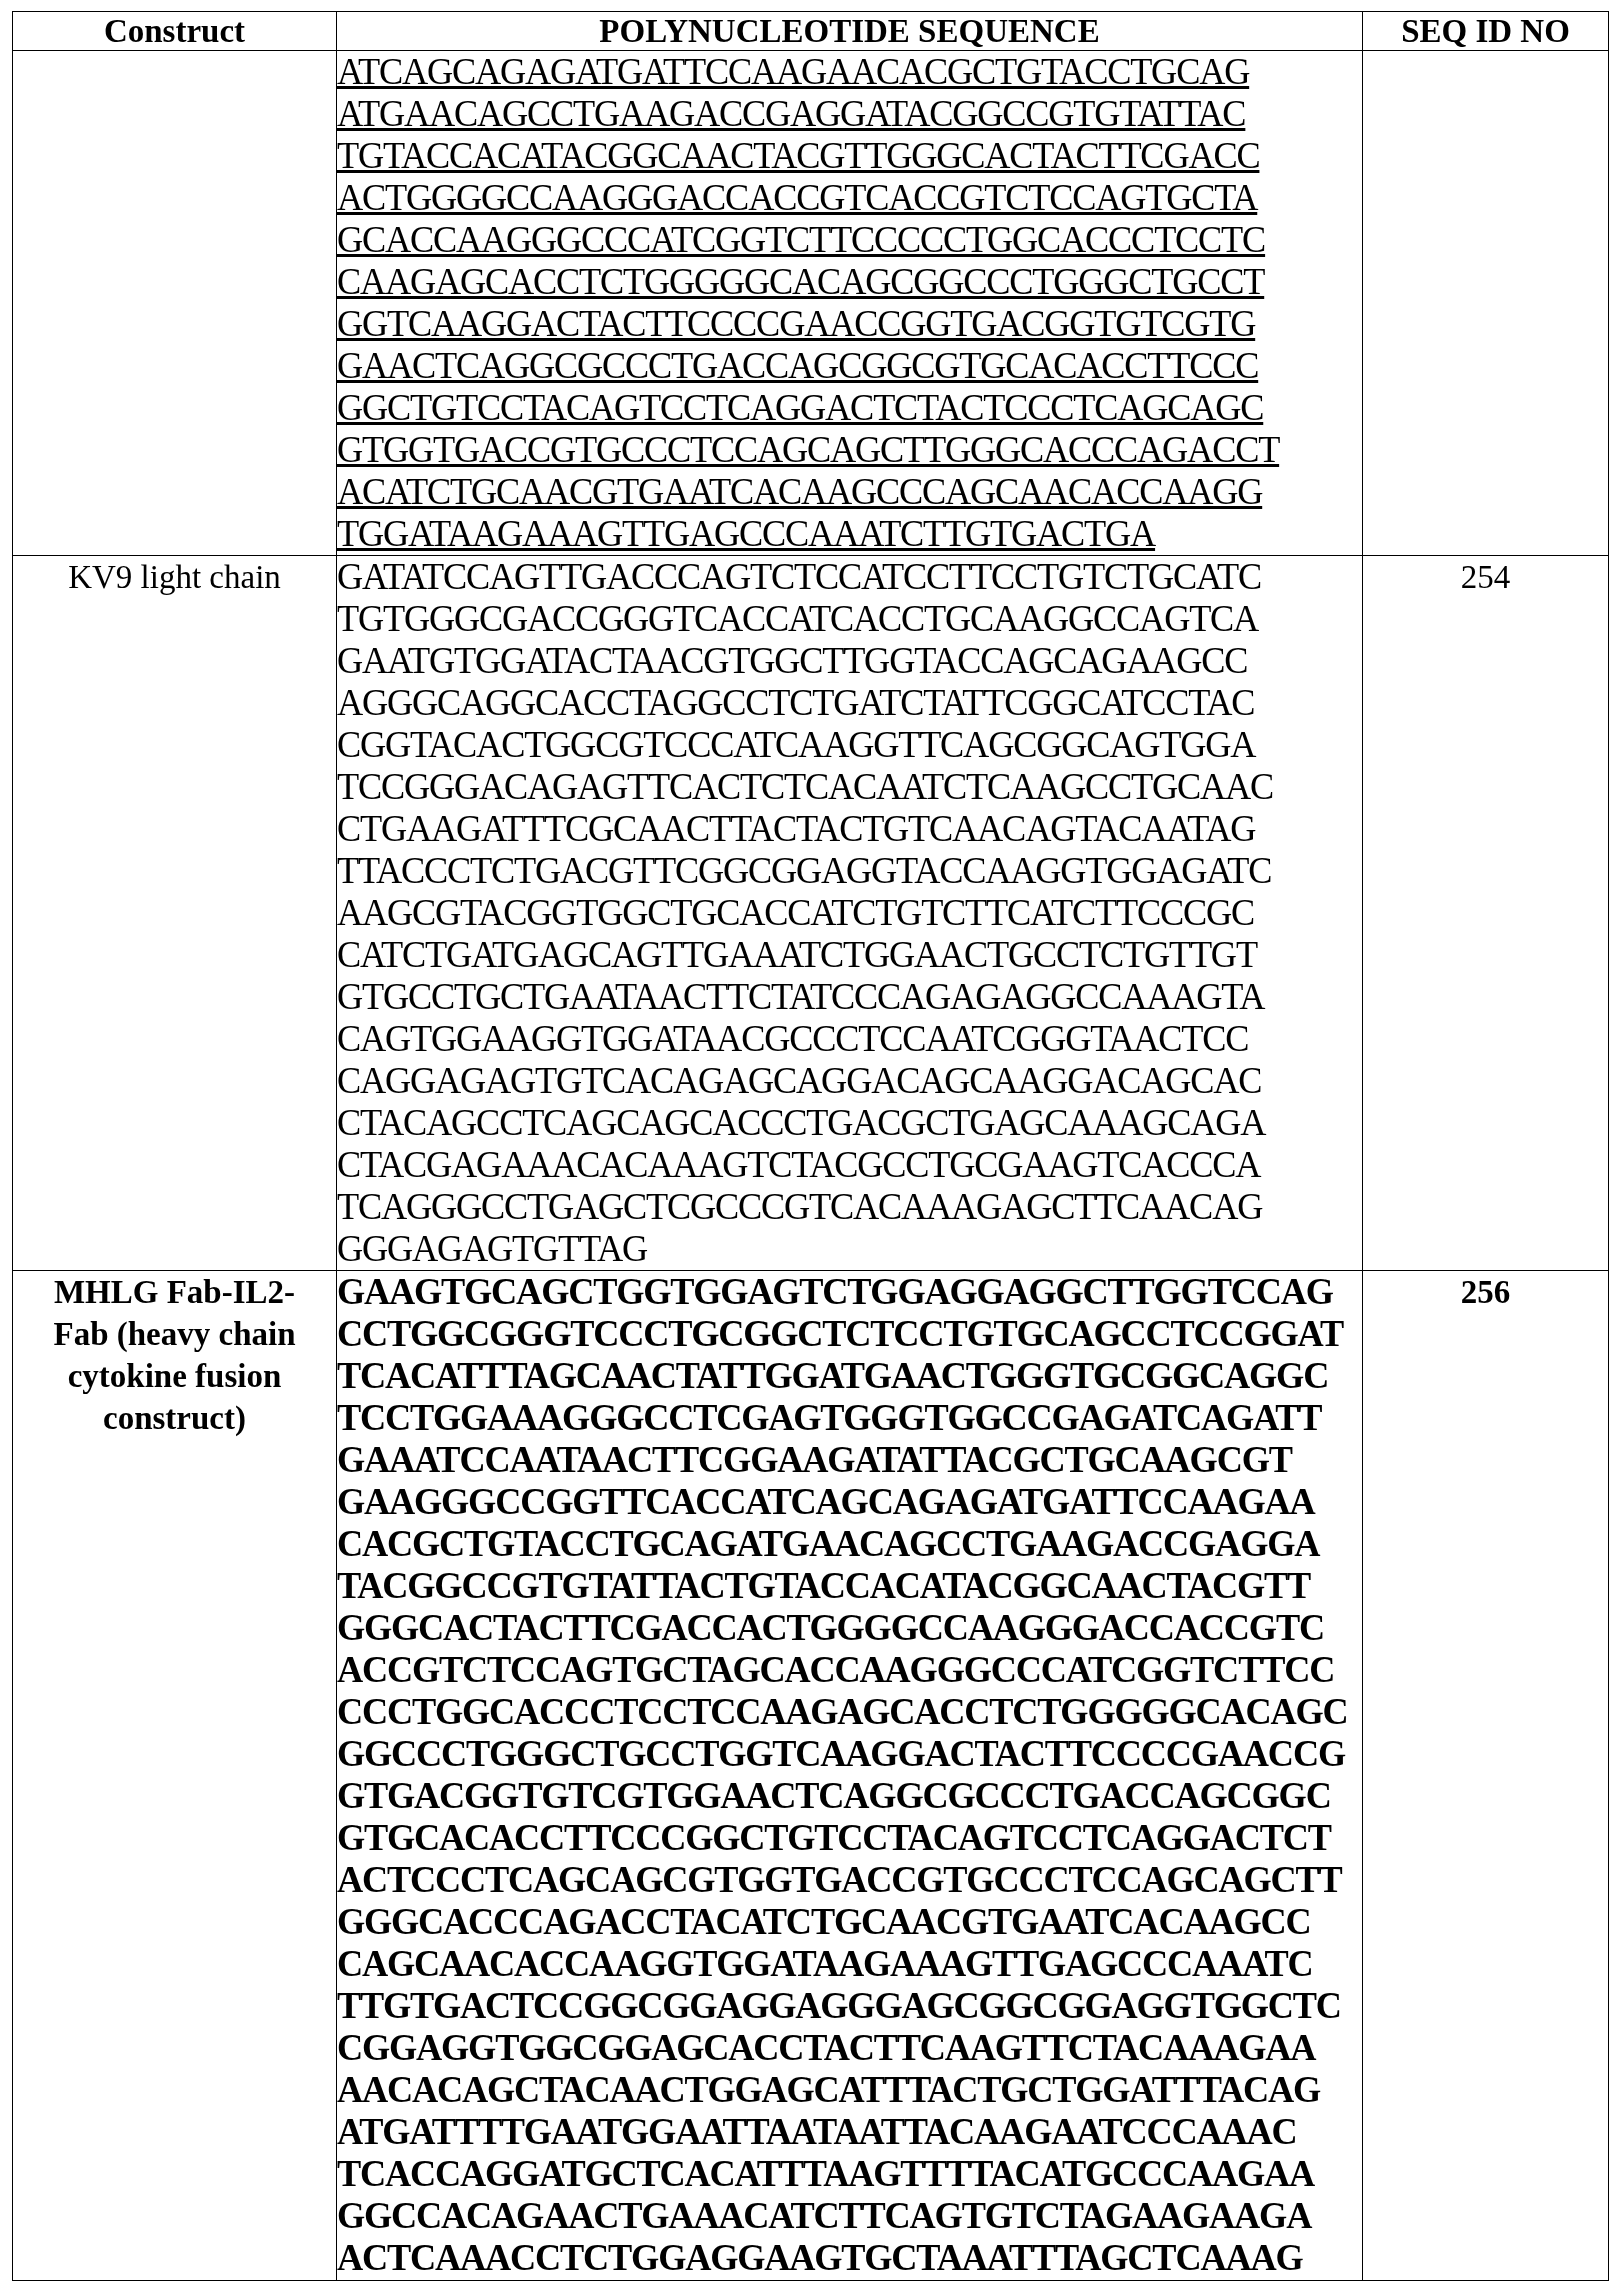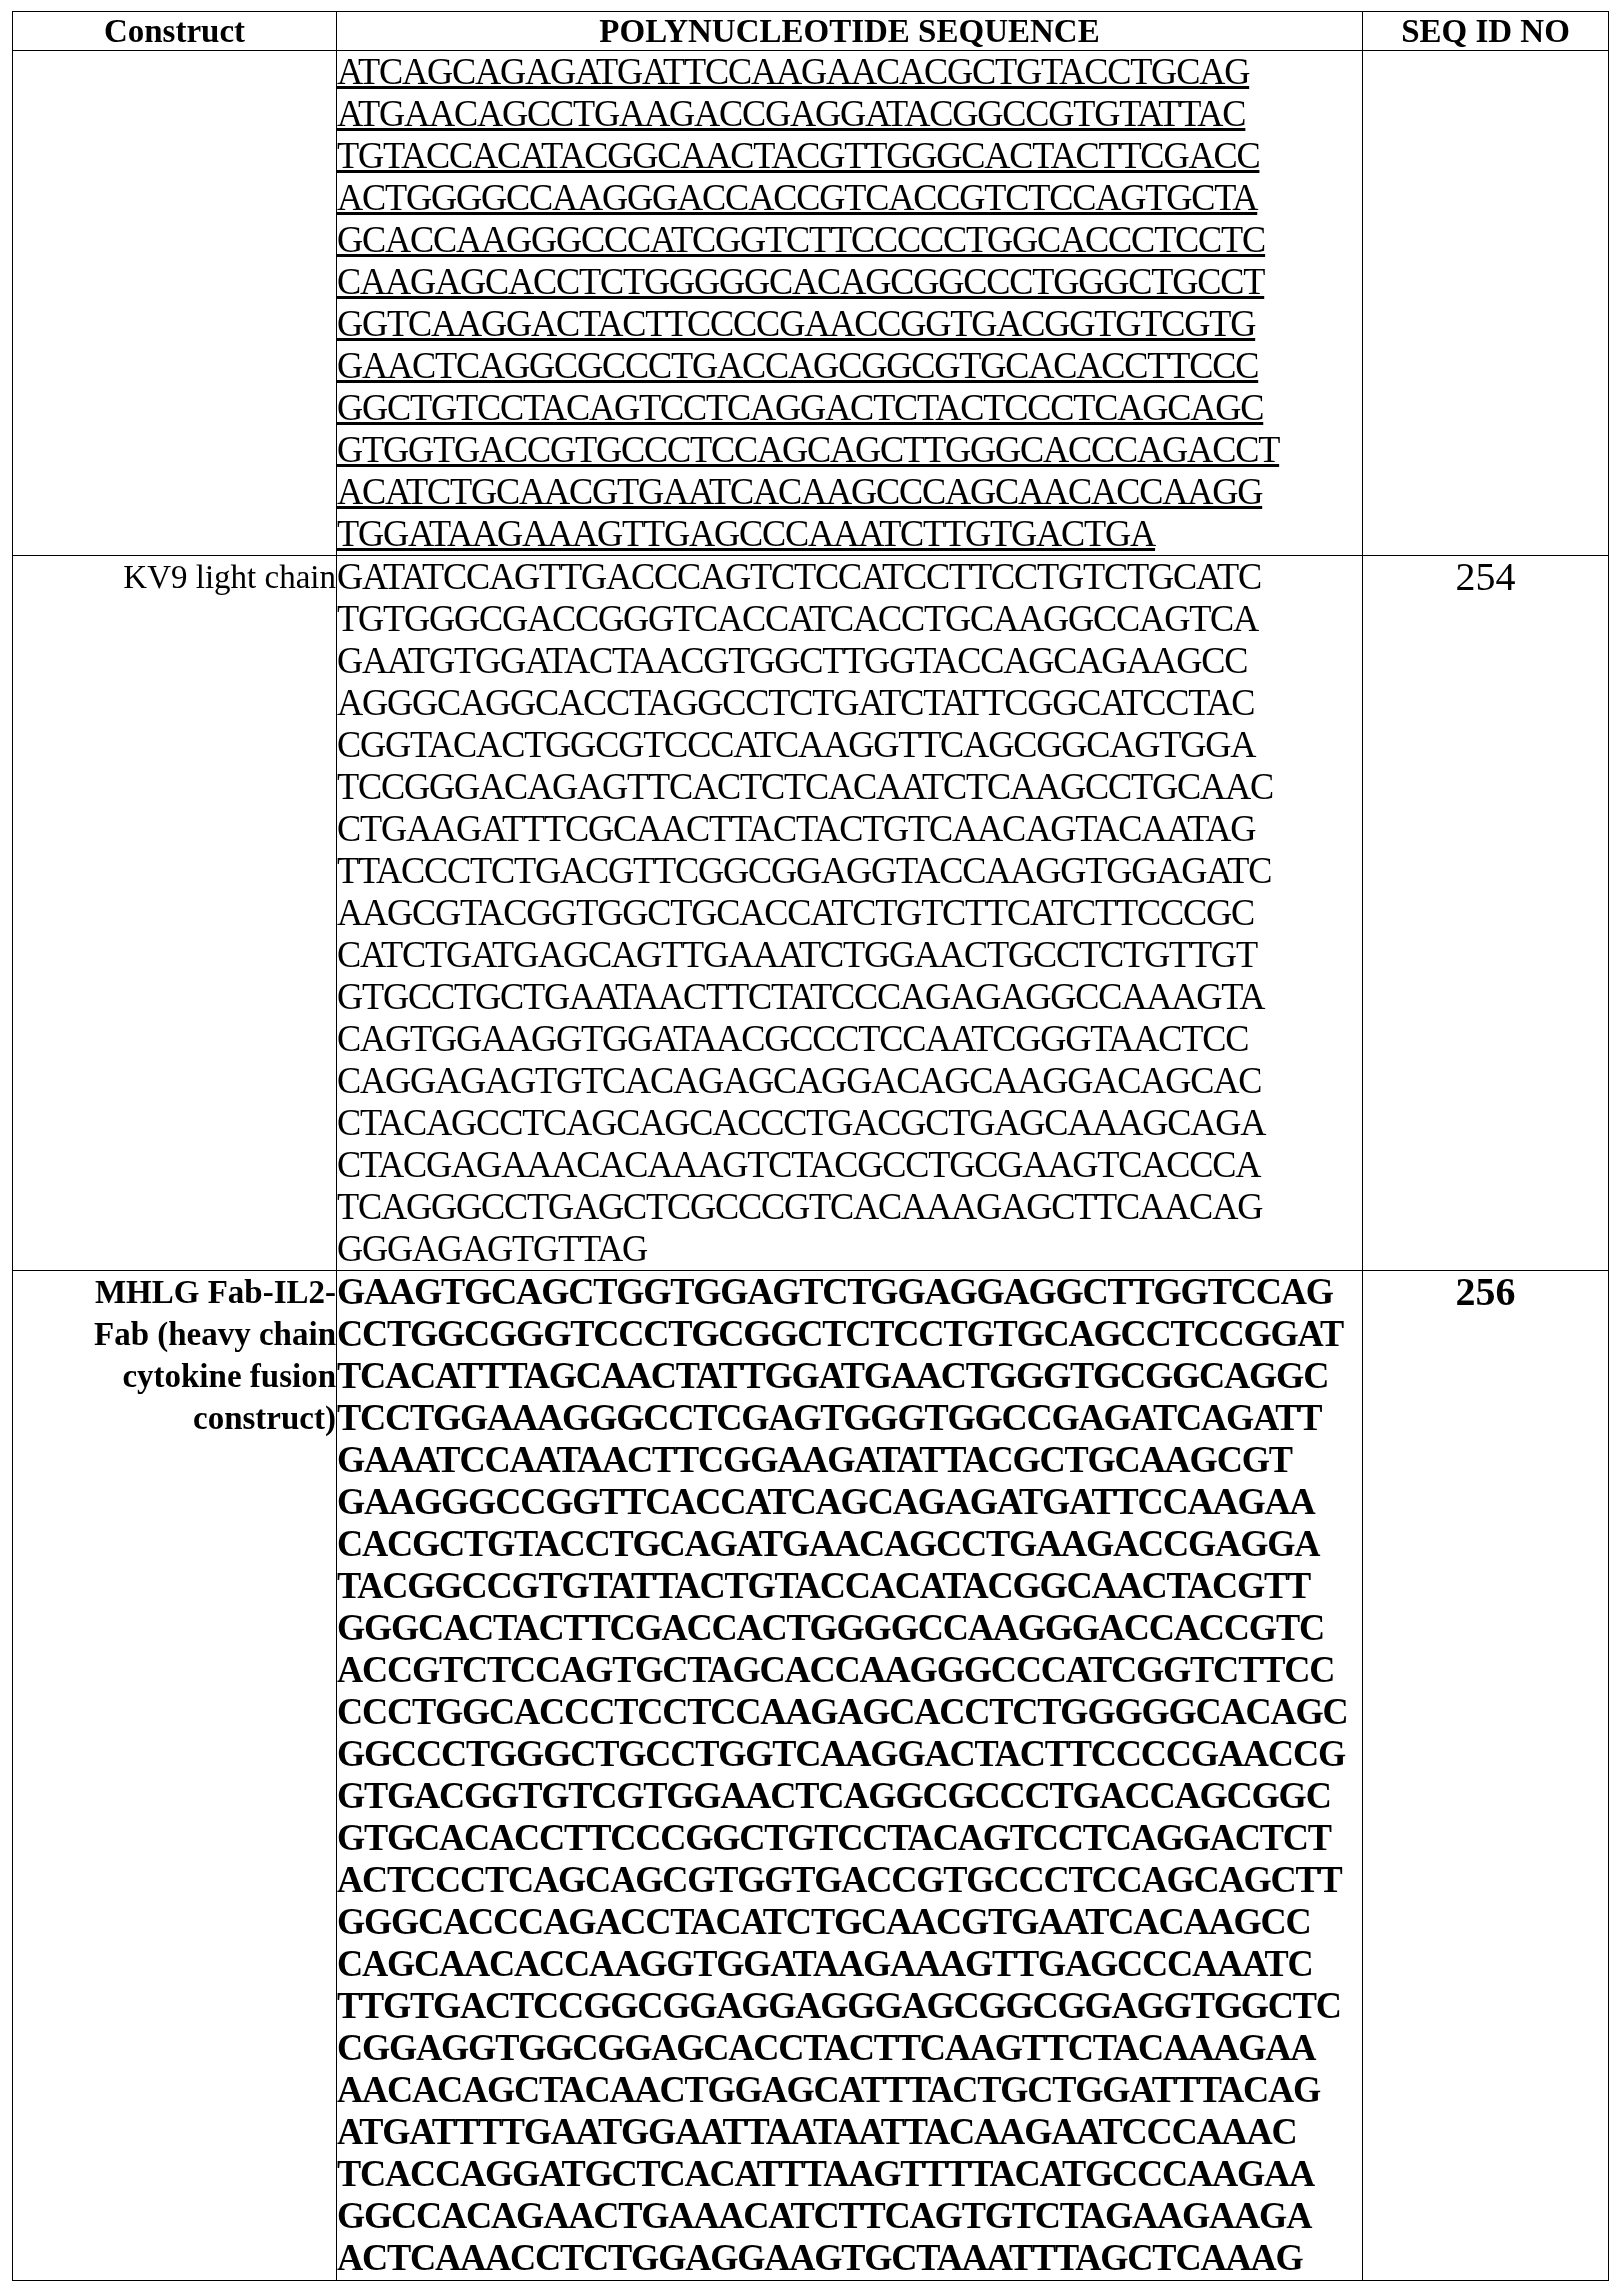--- a/index.html
+++ b/index.html
@@ -12,23 +12,23 @@
   .seq-table td, .seq-table th {
     border: 1.6px solid #000; vertical-align: top; padding: 0;
   }
   .seq-table th {
     height: 38px; font-weight: bold; font-size: 33px; line-height: 38px;
     text-align: center; white-space: nowrap; transform-origin: center; margin-left: 20px;
   }
   col.c1 { width: 324px; }
   col.c2 { width: 1026px; }
   col.c3 { width: 246px; }
-  .construct-cell { text-align: right; font-size: 33px; line-height: 42px; padding-top: 1.6px; margin-top: 18px; }
+  .construct-cell { text-align: center; font-size: 33px; line-height: 42px; padding-top: 1.6px; margin-top: 18px; }
   .construct-label { display: inline-block; width: 263px; }
-  .seqid-cell { text-align: center; font-size: 40px; line-height: 42px; padding-top: 1.6px; }
+  .seqid-cell { text-align: center; font-size: 33px; line-height: 42px; padding-top: 1.6px; }
   .seq-cell { padding: 1.6px 0 3.2px 25.5px; }
   .seq-line { display: block; font-size: 37px; line-height: 42px; white-space: nowrap;
               letter-spacing: -1.2px; transform: scaleX(0.98); transform-origin: left; }
   tr.row-1 td { height: 502px; text-decoration: underline; }
   tr.row-2 td { height: 711px; }
   tr.row-3 td { height: 1009px; font-weight: bold; }
 </style>
 </head>
 <body>
 

